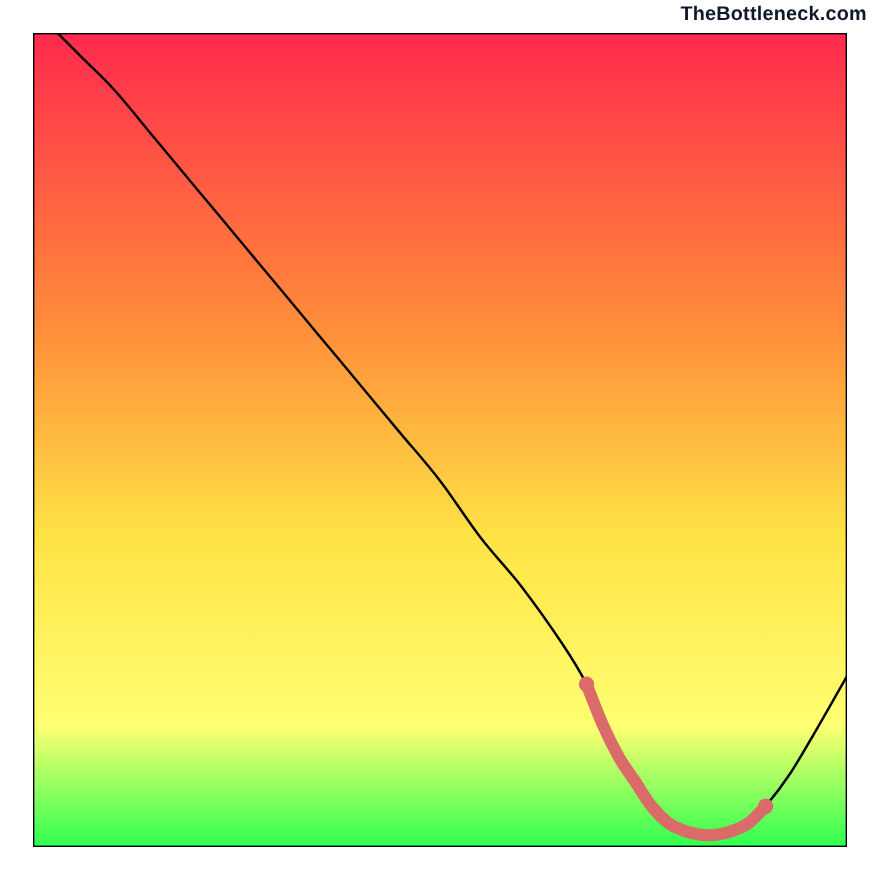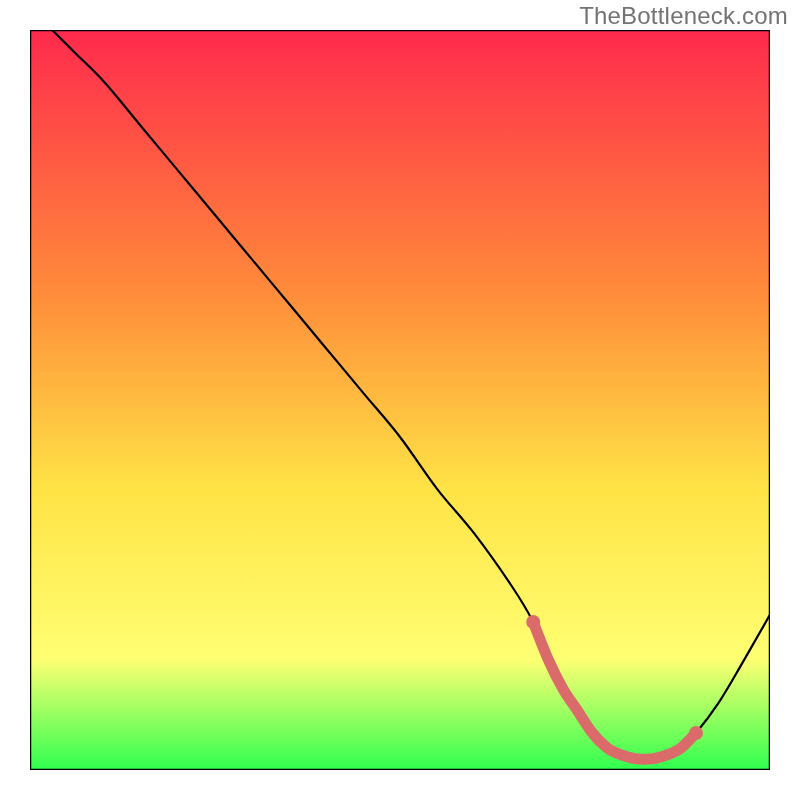--- a/index.html
+++ b/index.html
@@ -13,23 +13,23 @@
   }
   .frame {
     position: relative;
     width: 800px;
     height: 800px;
   }
   .watermark {
     position: absolute;
     top: 2px;
     right: 12px;
-    font-size: 24px;
-    color: #737373;
-    font-weight: 400;
+    font-size: 18px;
+    color: #0f172a;
+    font-weight: 700;
     letter-spacing: 0.2px;
     z-index: 5;
   }
   .plot-wrap {
     position: absolute;
     left: 30px;
     top: 30px;
     width: 740px;
     height: 740px;
   }

